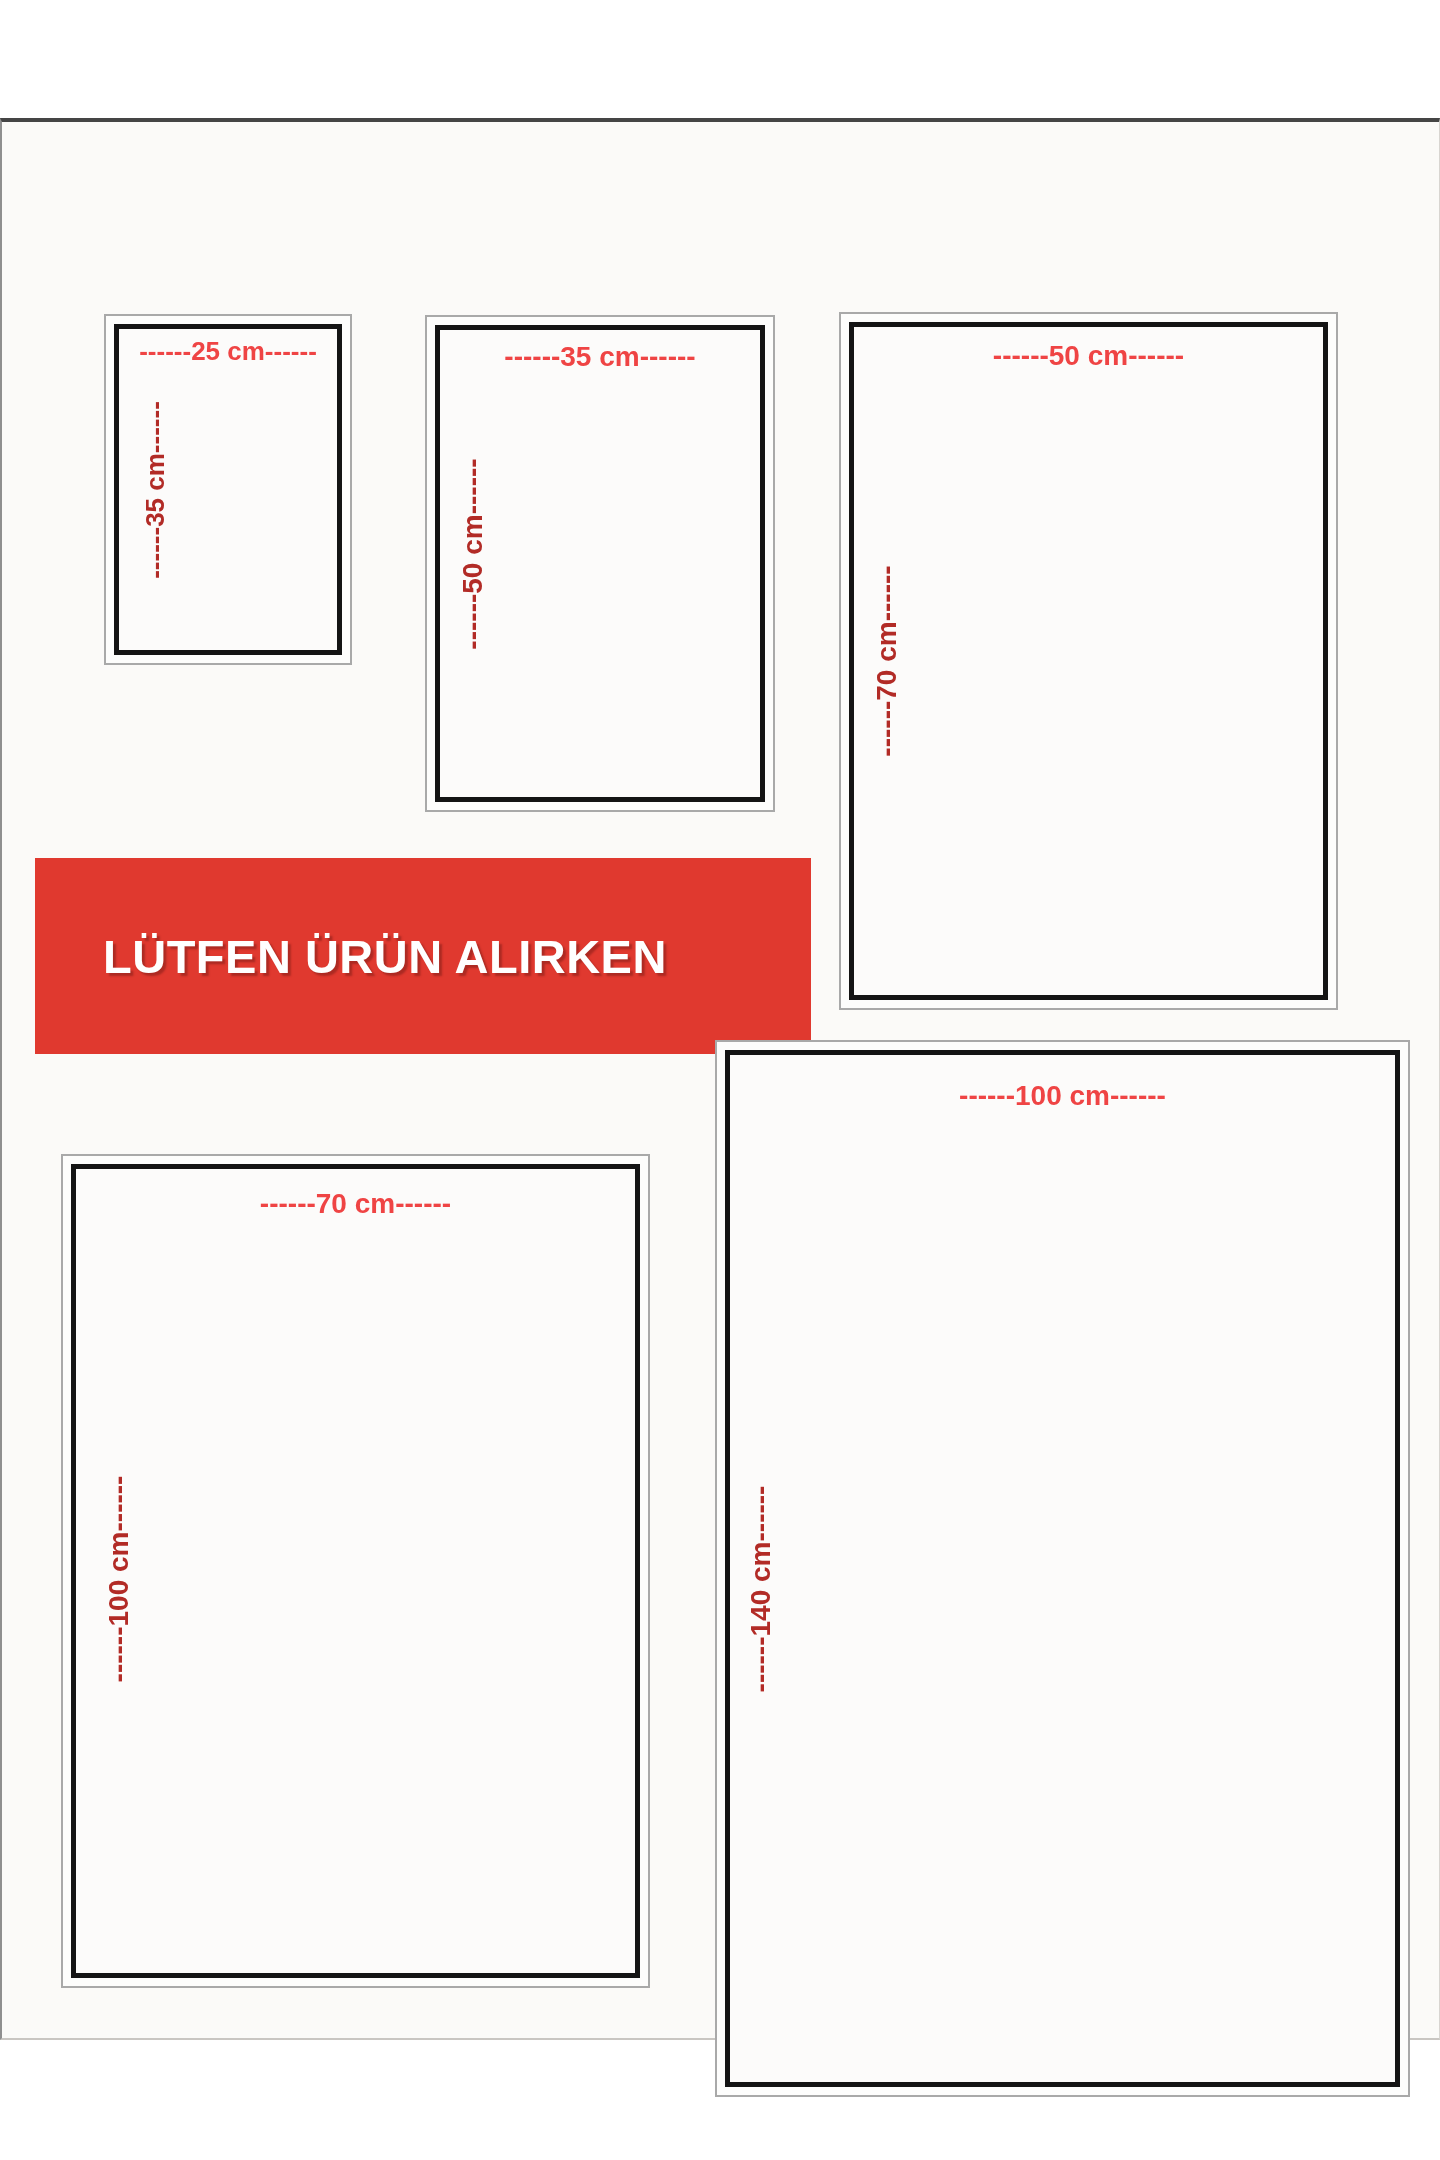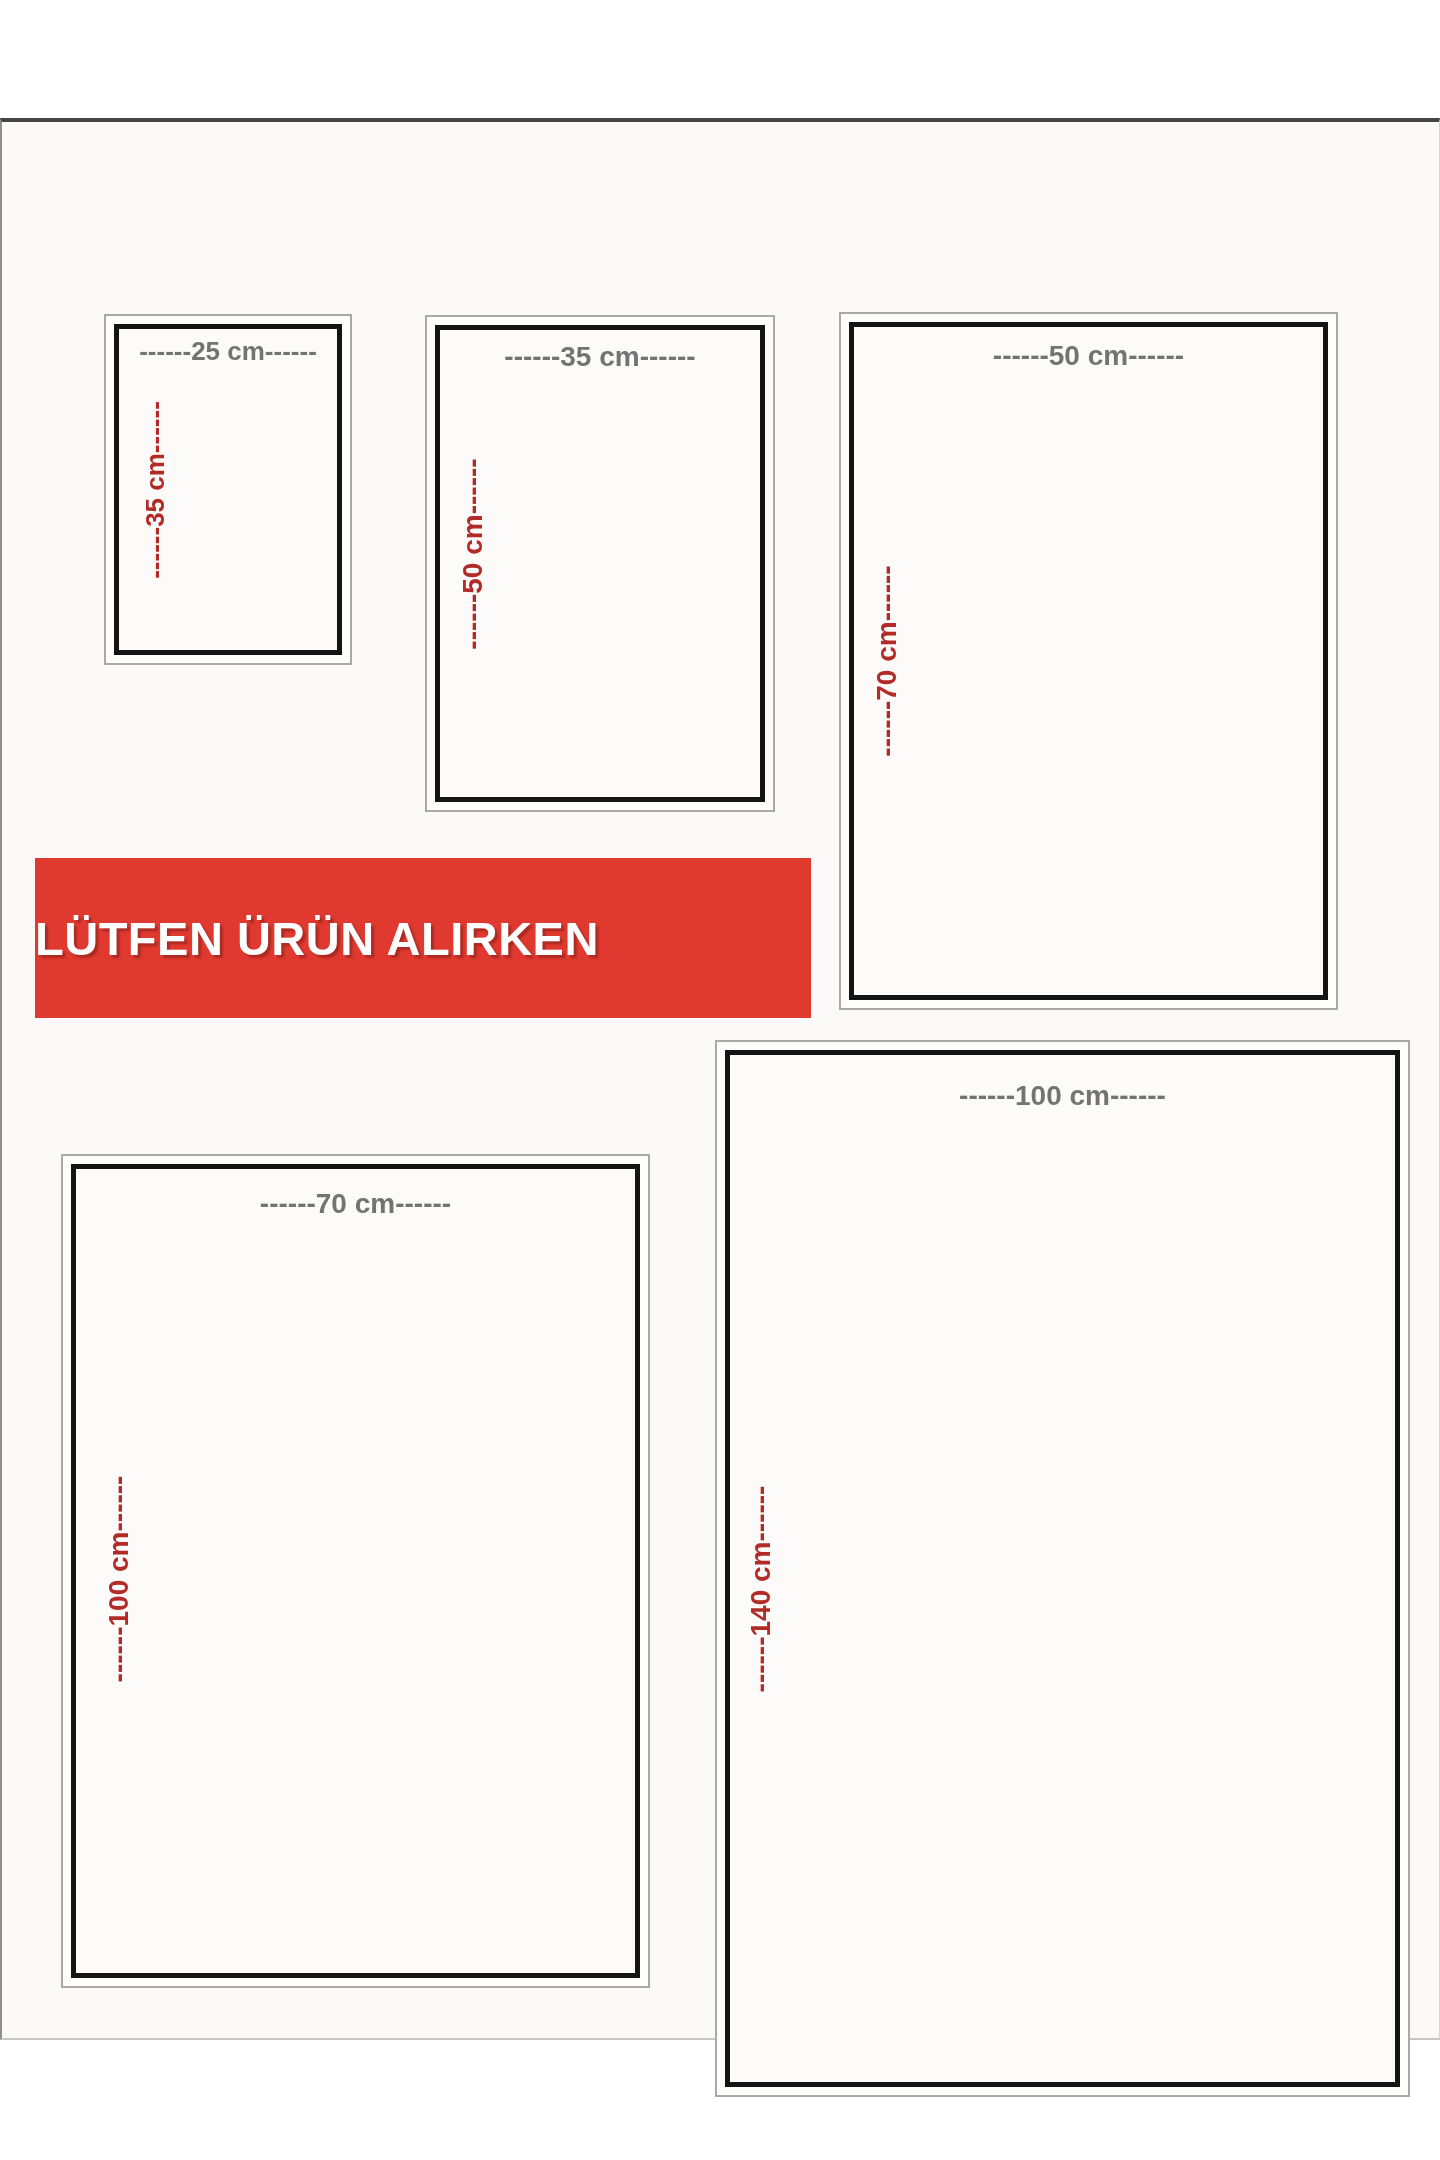--- a/index.html
+++ b/index.html
@@ -36,21 +36,21 @@
     box-sizing:border-box;
     border:5px solid #141414;
     background:#fcfbfa;
   }
   .w-label{
     position:absolute;
     left:0; right:0;
     text-align:center;
     font-weight:bold;
     font-size:28px;
-    color:#737373;
+    color:#ef4444;
     white-space:nowrap;
   }
   .h-label{
     position:absolute;
     font-weight:bold;
     font-size:28px;
     color:#b22b26;
     white-space:nowrap;
     transform:translate(-50%,-50%) rotate(-90deg);
   }
@@ -69,27 +69,28 @@
   #box1 .h-label{left:36px; top:50%; font-size:26px;}
   #box2 .h-label{left:33px; top:48%;}
   #box3 .h-label{left:33px; top:50%;}
   #box4 .h-label{left:43px; top:51%;}
   #box5 .h-label{left:31px; top:52%;}
 
   
   .banner{
     position:absolute;
     left:33px; top:736px;
-    width:776px; height:160px;
+    width:776px; height:196px;
     box-sizing:border-box;
     background:#e0392f;
     color:#ffffff;
     display:flex;
     flex-direction:column;
     justify-content:center;
+    padding-left:68px;
   }
   .banner .line{
     font-weight:bold;
     font-size:47px;
     line-height:65px;
     letter-spacing:0.5px;
     text-shadow:3px 3px 2px rgba(110,25,20,0.45);
     white-space:nowrap;
   }
 </style>

